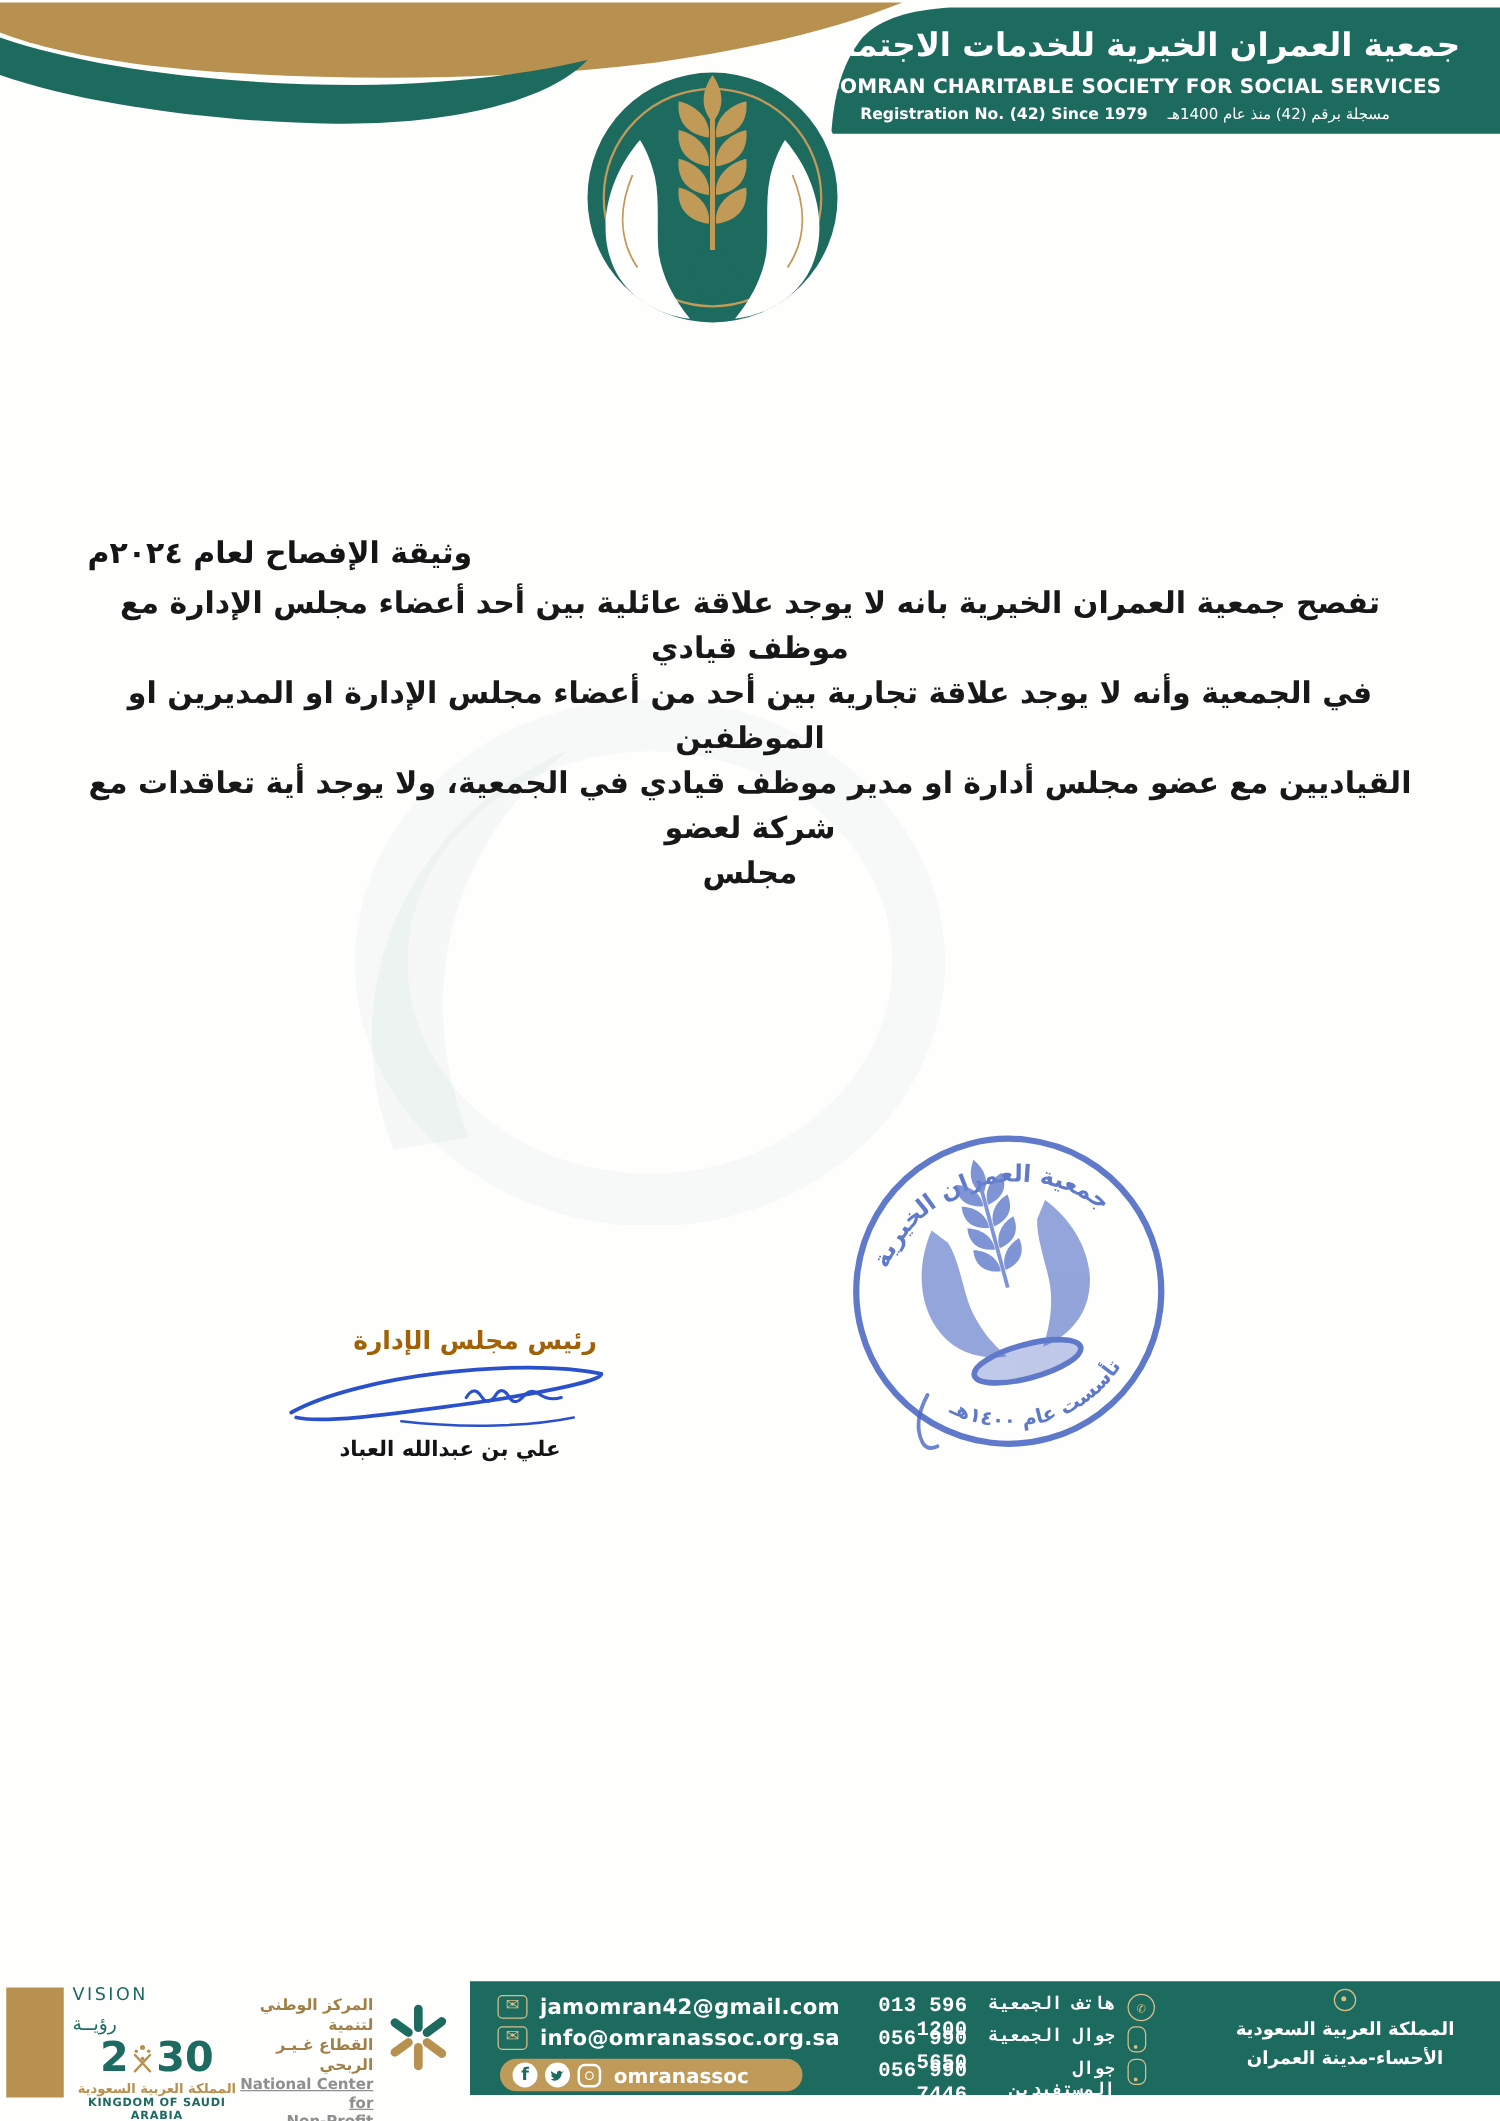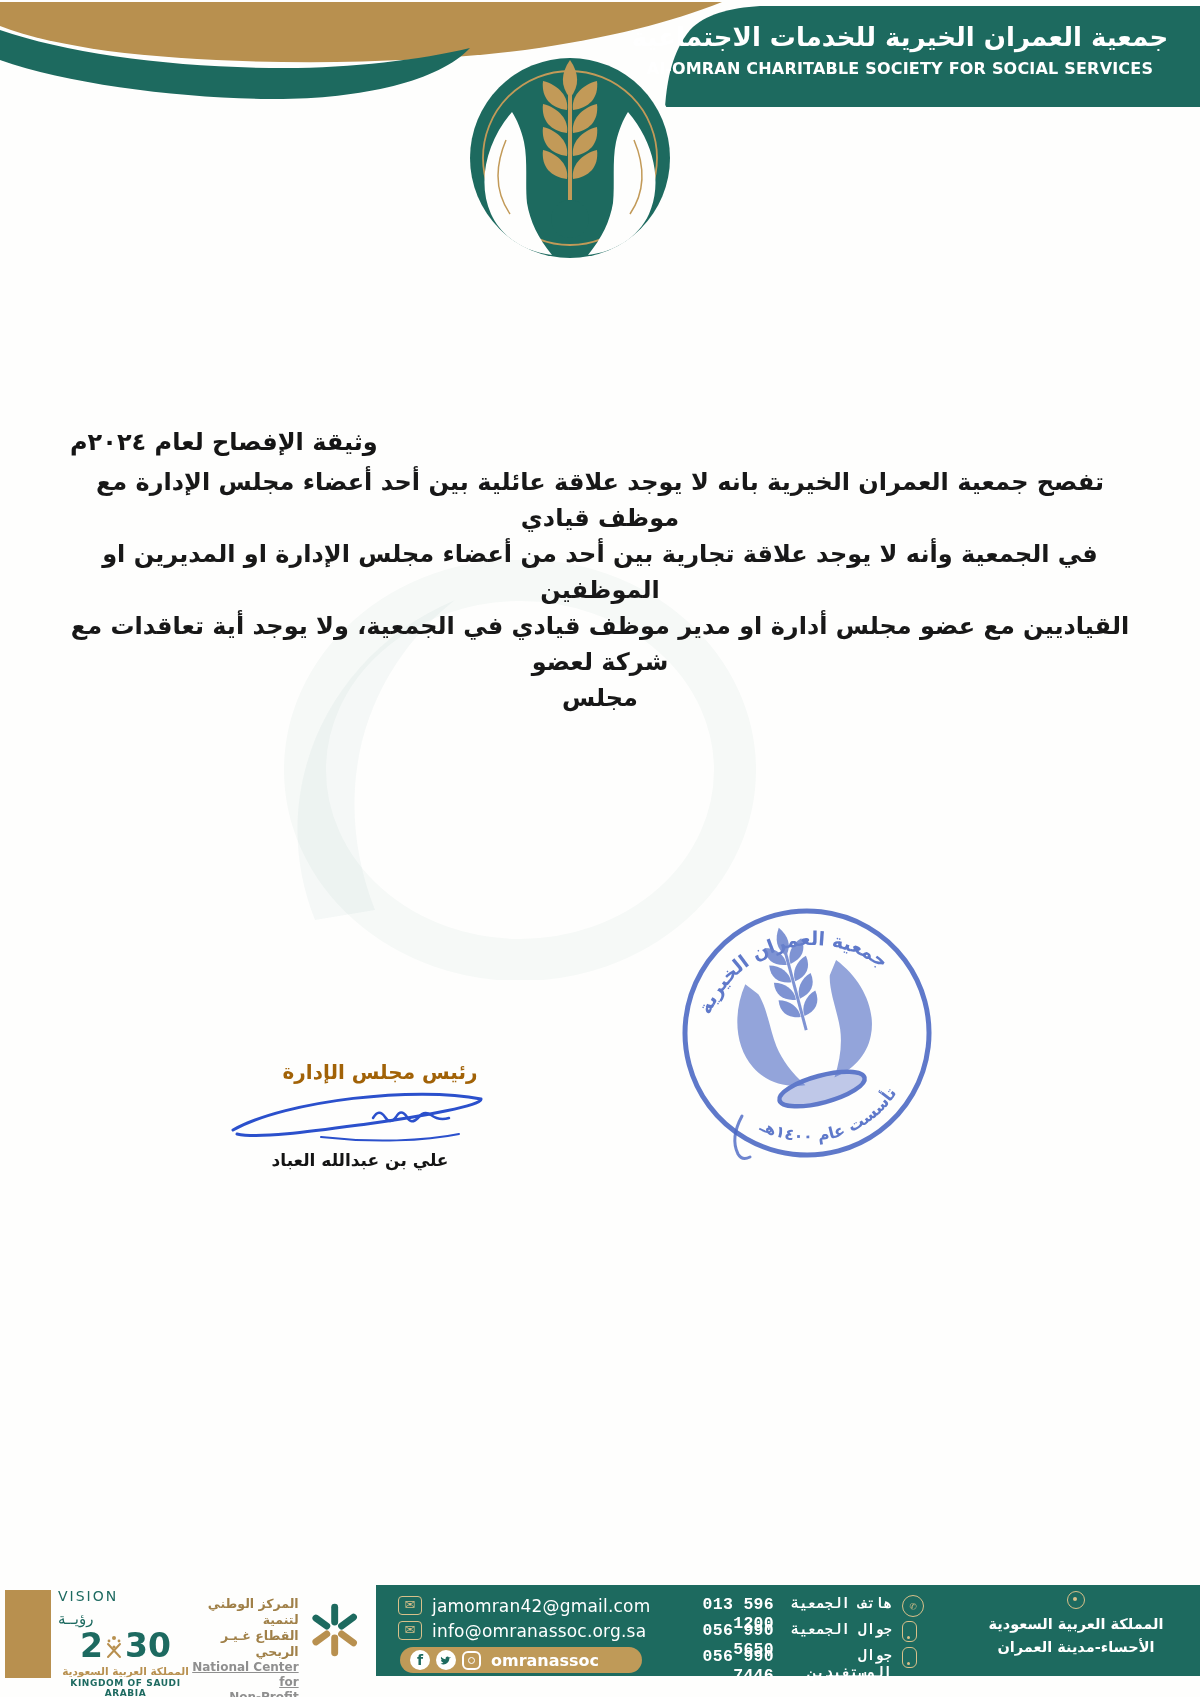--- a/index.html
+++ b/index.html
@@ -51,21 +51,21 @@
   .n-en{font-size:12px;font-weight:bold;color:#8f8f8f;line-height:15px;text-decoration:underline;}
   .n-icon{margin-top:6px;}
   .fbar{
     position:absolute;left:376px;top:1585px;width:824px;height:91px;background:#1d6a5f;
     display:flex;align-items:stretch;color:#fff;
   }
   .emails{position:absolute;left:22px;top:8px;}
   .erow{display:flex;align-items:center;gap:10px;height:25px;}
   .eicon{width:22px;height:17px;border:1.5px solid #d9c08a;border-radius:4px;color:#d9c08a;
     font-size:13px;line-height:15px;text-align:center;}
-  .etext{font-size:17px;font-weight:normal;letter-spacing:.2px;}
+  .etext{font-size:17px;font-weight:bold;letter-spacing:.2px;}
   .pill{margin-top:4px;margin-left:2px;width:232px;height:26px;background:#bf9a58;border-radius:14px;
     display:flex;align-items:center;gap:6px;padding-left:10px;}
   .sic{width:20px;height:20px;border-radius:50%;background:#fff;color:#1d6a5f;display:flex;
     align-items:center;justify-content:center;font-weight:bold;font-size:14px;}
   .sic.sq{background:transparent;border:2px solid #fff;border-radius:6px;width:15px;height:15px;position:relative;}
   .sic.sq::after{content:"";position:absolute;left:4px;top:4px;width:5px;height:5px;border:1.5px solid #fff;border-radius:50%;}
   .handle{font-size:16px;font-weight:bold;margin-left:4px;}
   .phones{position:absolute;left:296px;top:10px;}
   .prow{display:flex;align-items:flex-start;gap:10px;height:26px;font-family:Liberation Mono, monospace;}
   .pnum{width:102px;text-align:right;font-size:16.5px;font-weight:bold;letter-spacing:.3px;}
@@ -116,20 +116,24 @@
       <path d="M0,0 C16,-2 26,-12 24,-29 C8,-25 -2,-13 0,0 Z" transform="translate(573,156)"></path>
       <path d="M0,0 C-16,-2 -26,-12 -24,-29 C-8,-25 2,-13 0,0 Z" transform="translate(567,179)"></path>
       <path d="M0,0 C16,-2 26,-12 24,-29 C8,-25 -2,-13 0,0 Z" transform="translate(573,179)"></path>
     </g>
     <circle cx="570" cy="219" r="19" fill="#1d6a5f"></circle>
   </svg>
 
   <div class="header-text">
     <div class="org-ar">جمعية العمران الخيرية للخدمات الاجتماعية</div>
     <div class="org-en">Al-OMRAN CHARITABLE SOCIETY FOR SOCIAL SERVICES</div>
+    <div class="org-reg">
+      <span>Registration No. (42) Since 1979</span>
+      <span class="reg-ar">مسجلة برقم (42) منذ عام 1400هـ</span>
+    </div>
   </div>
 
   <svg class="wm" width="580" height="420" viewBox="0 0 580 420">
     <ellipse cx="300" cy="210" rx="215" ry="190" fill="none" stroke="#1d6a5f" stroke-opacity="0.035" stroke-width="42"></ellipse>
     <path d="M95,360 C45,235 105,95 235,40 C140,115 110,235 155,350 Z" fill="#1d6a5f" opacity="0.04"></path>
   </svg>
 
   <div class="doc-title">وثيقة الإفصاح لعام ٢٠٢٤م</div>
   <div class="doc-body">
     <div>تفصح جمعية العمران الخيرية بانه لا يوجد علاقة عائلية بين أحد أعضاء مجلس الإدارة مع موظف قيادي</div>

